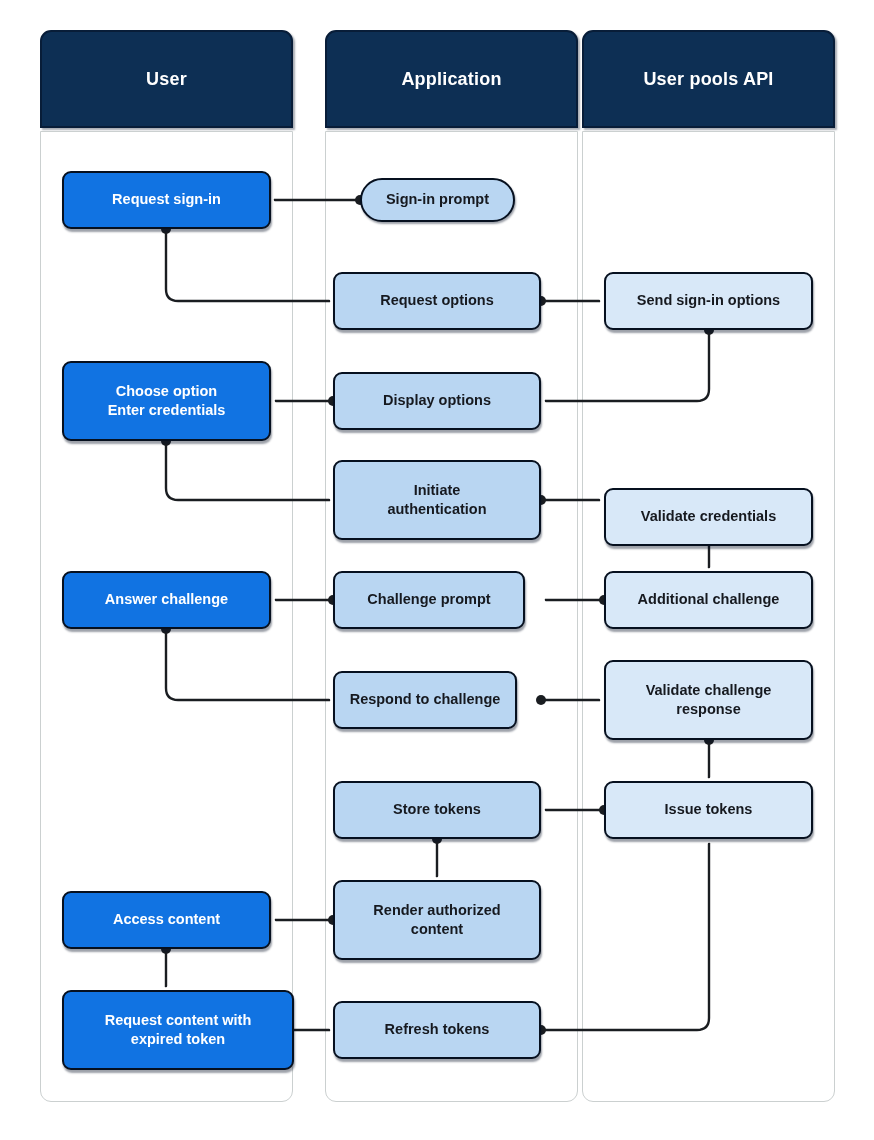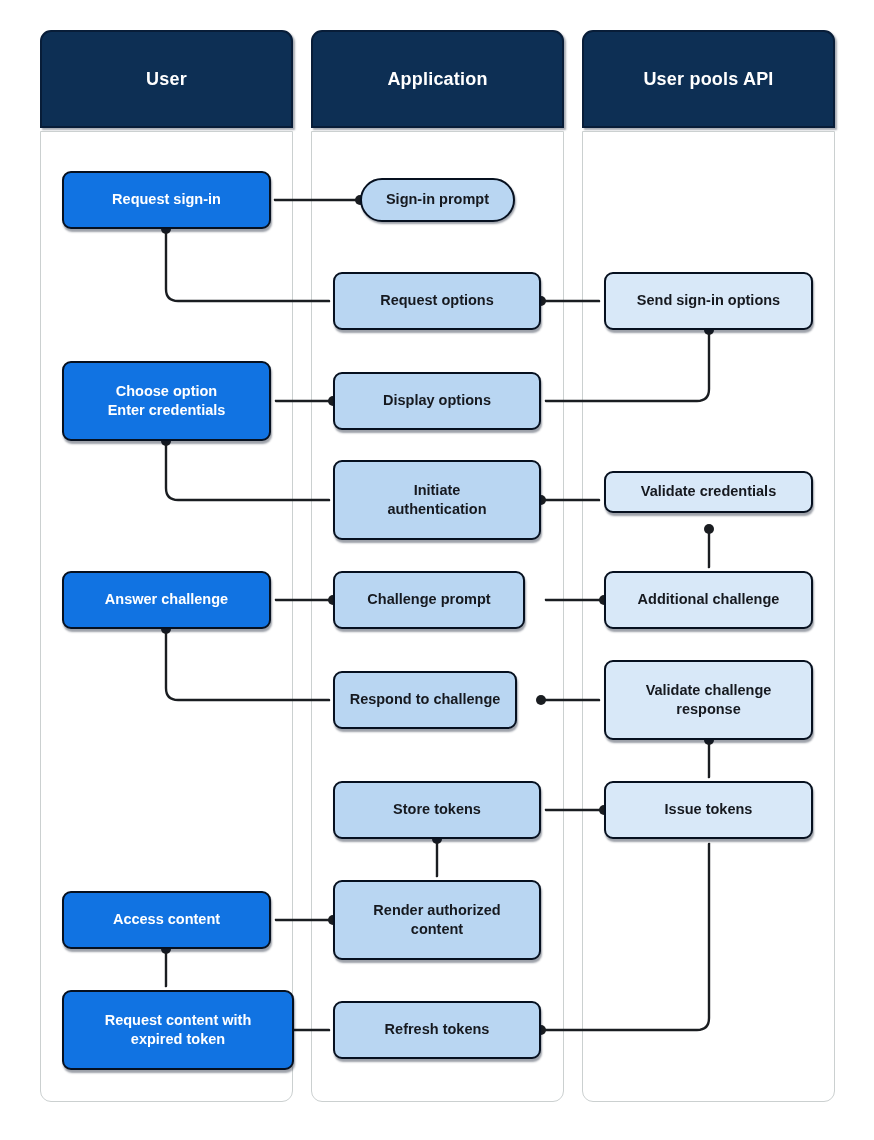--- a/index.html
+++ b/index.html
@@ -45,21 +45,21 @@
 
 <div class="canvas">
 
   <section class="lane" style="left:40px;">
     <header class="lane-header">
       <span>User</span>
     </header>
     <div class="lane-body"></div>
   </section>
 
-  <section class="lane" style="left:311px;">
+  <section class="lane" style="left:325px;">
     <header class="lane-header">
       <span>Application</span>
     </header>
     <div class="lane-body"></div>
   </section>
 
   <section class="lane" style="left:582px;">
     <header class="lane-header">
       <span>User pools API</span>
     </header>
@@ -195,21 +195,21 @@
     <span class="nlabel">Render authorized
 content</span>
   </div>
   <div class="node n-app" style="left:333px;top:1001px;width:208px;height:58px">
     <span class="nlabel">Refresh tokens</span>
   </div>
 
   <div class="node n-api" style="left:604px;top:272px;width:209px;height:58px">
     <span class="nlabel">Send sign-in options</span>
   </div>
-  <div class="node n-api" style="left:604px;top:471px;width:209px;height:42px">
+  <div class="node n-api" style="left:604px;top:488px;width:209px;height:58px">
     <span class="nlabel">Validate credentials</span>
   </div>
   <div class="node n-api" style="left:604px;top:571px;width:209px;height:58px">
     <span class="nlabel">Additional challenge</span>
   </div>
   <div class="node n-api" style="left:604px;top:660px;width:209px;height:80px">
     <span class="nlabel">Validate challenge
 response</span>
   </div>
   <div class="node n-api" style="left:604px;top:781px;width:209px;height:58px">

